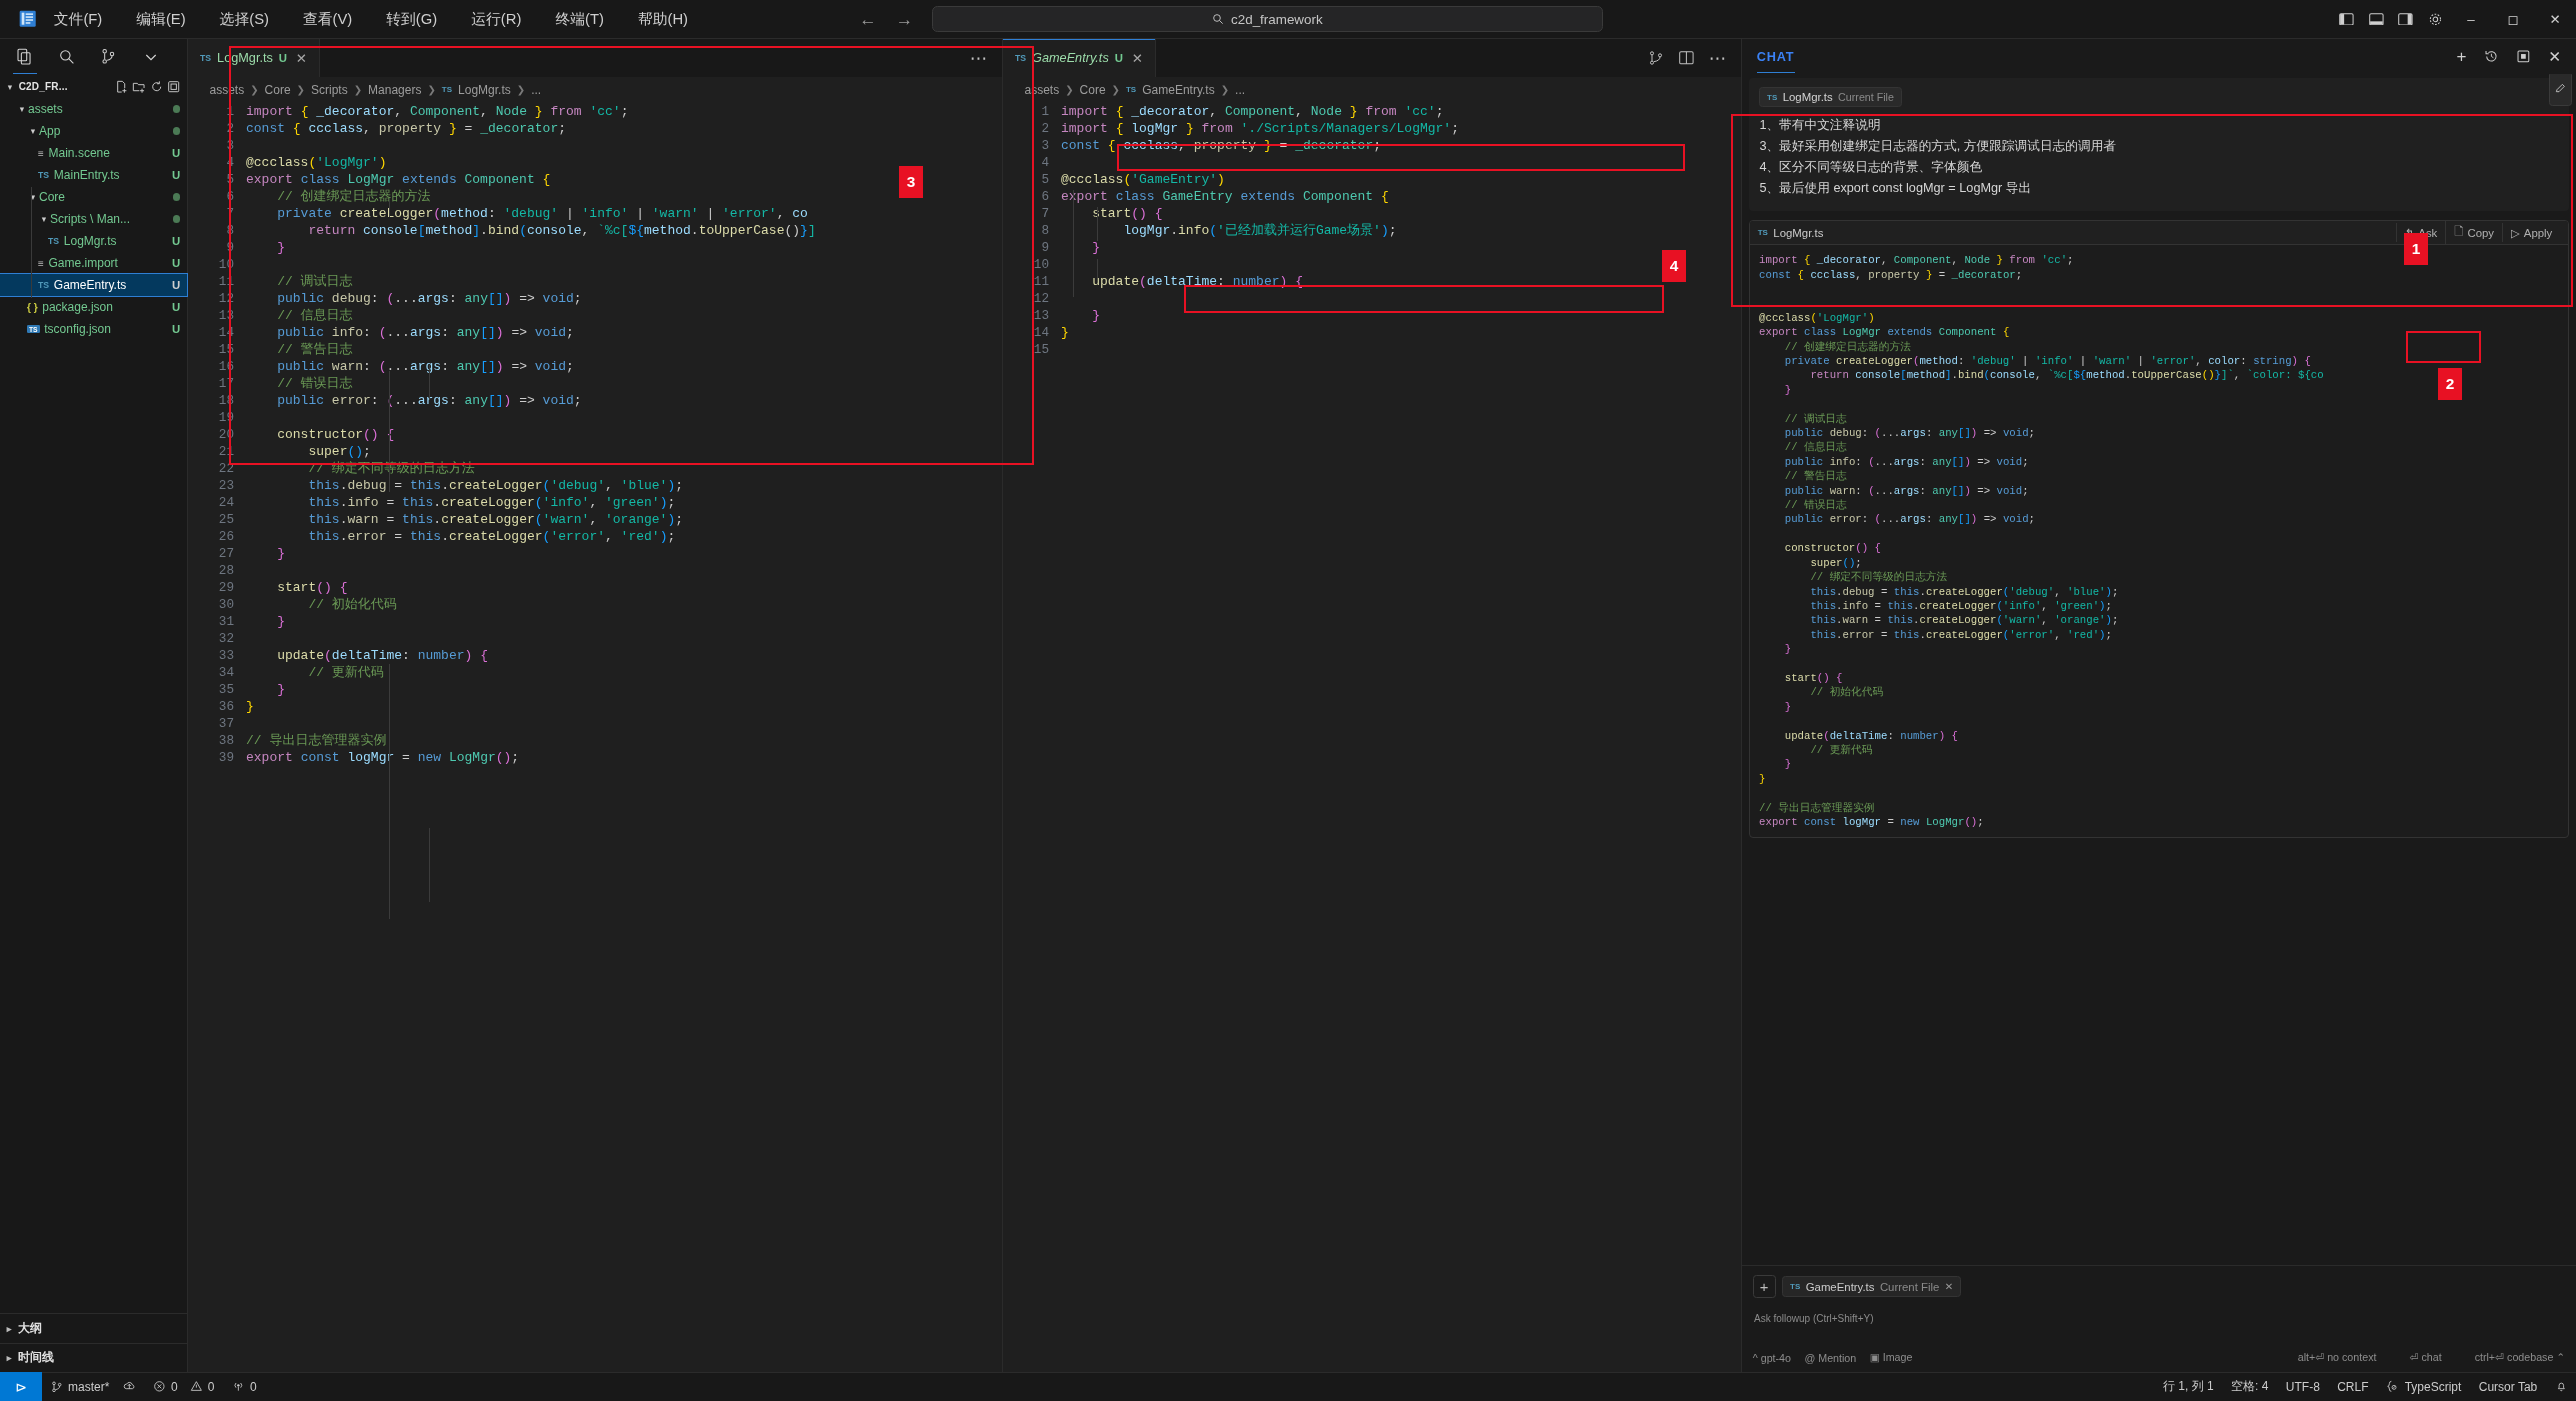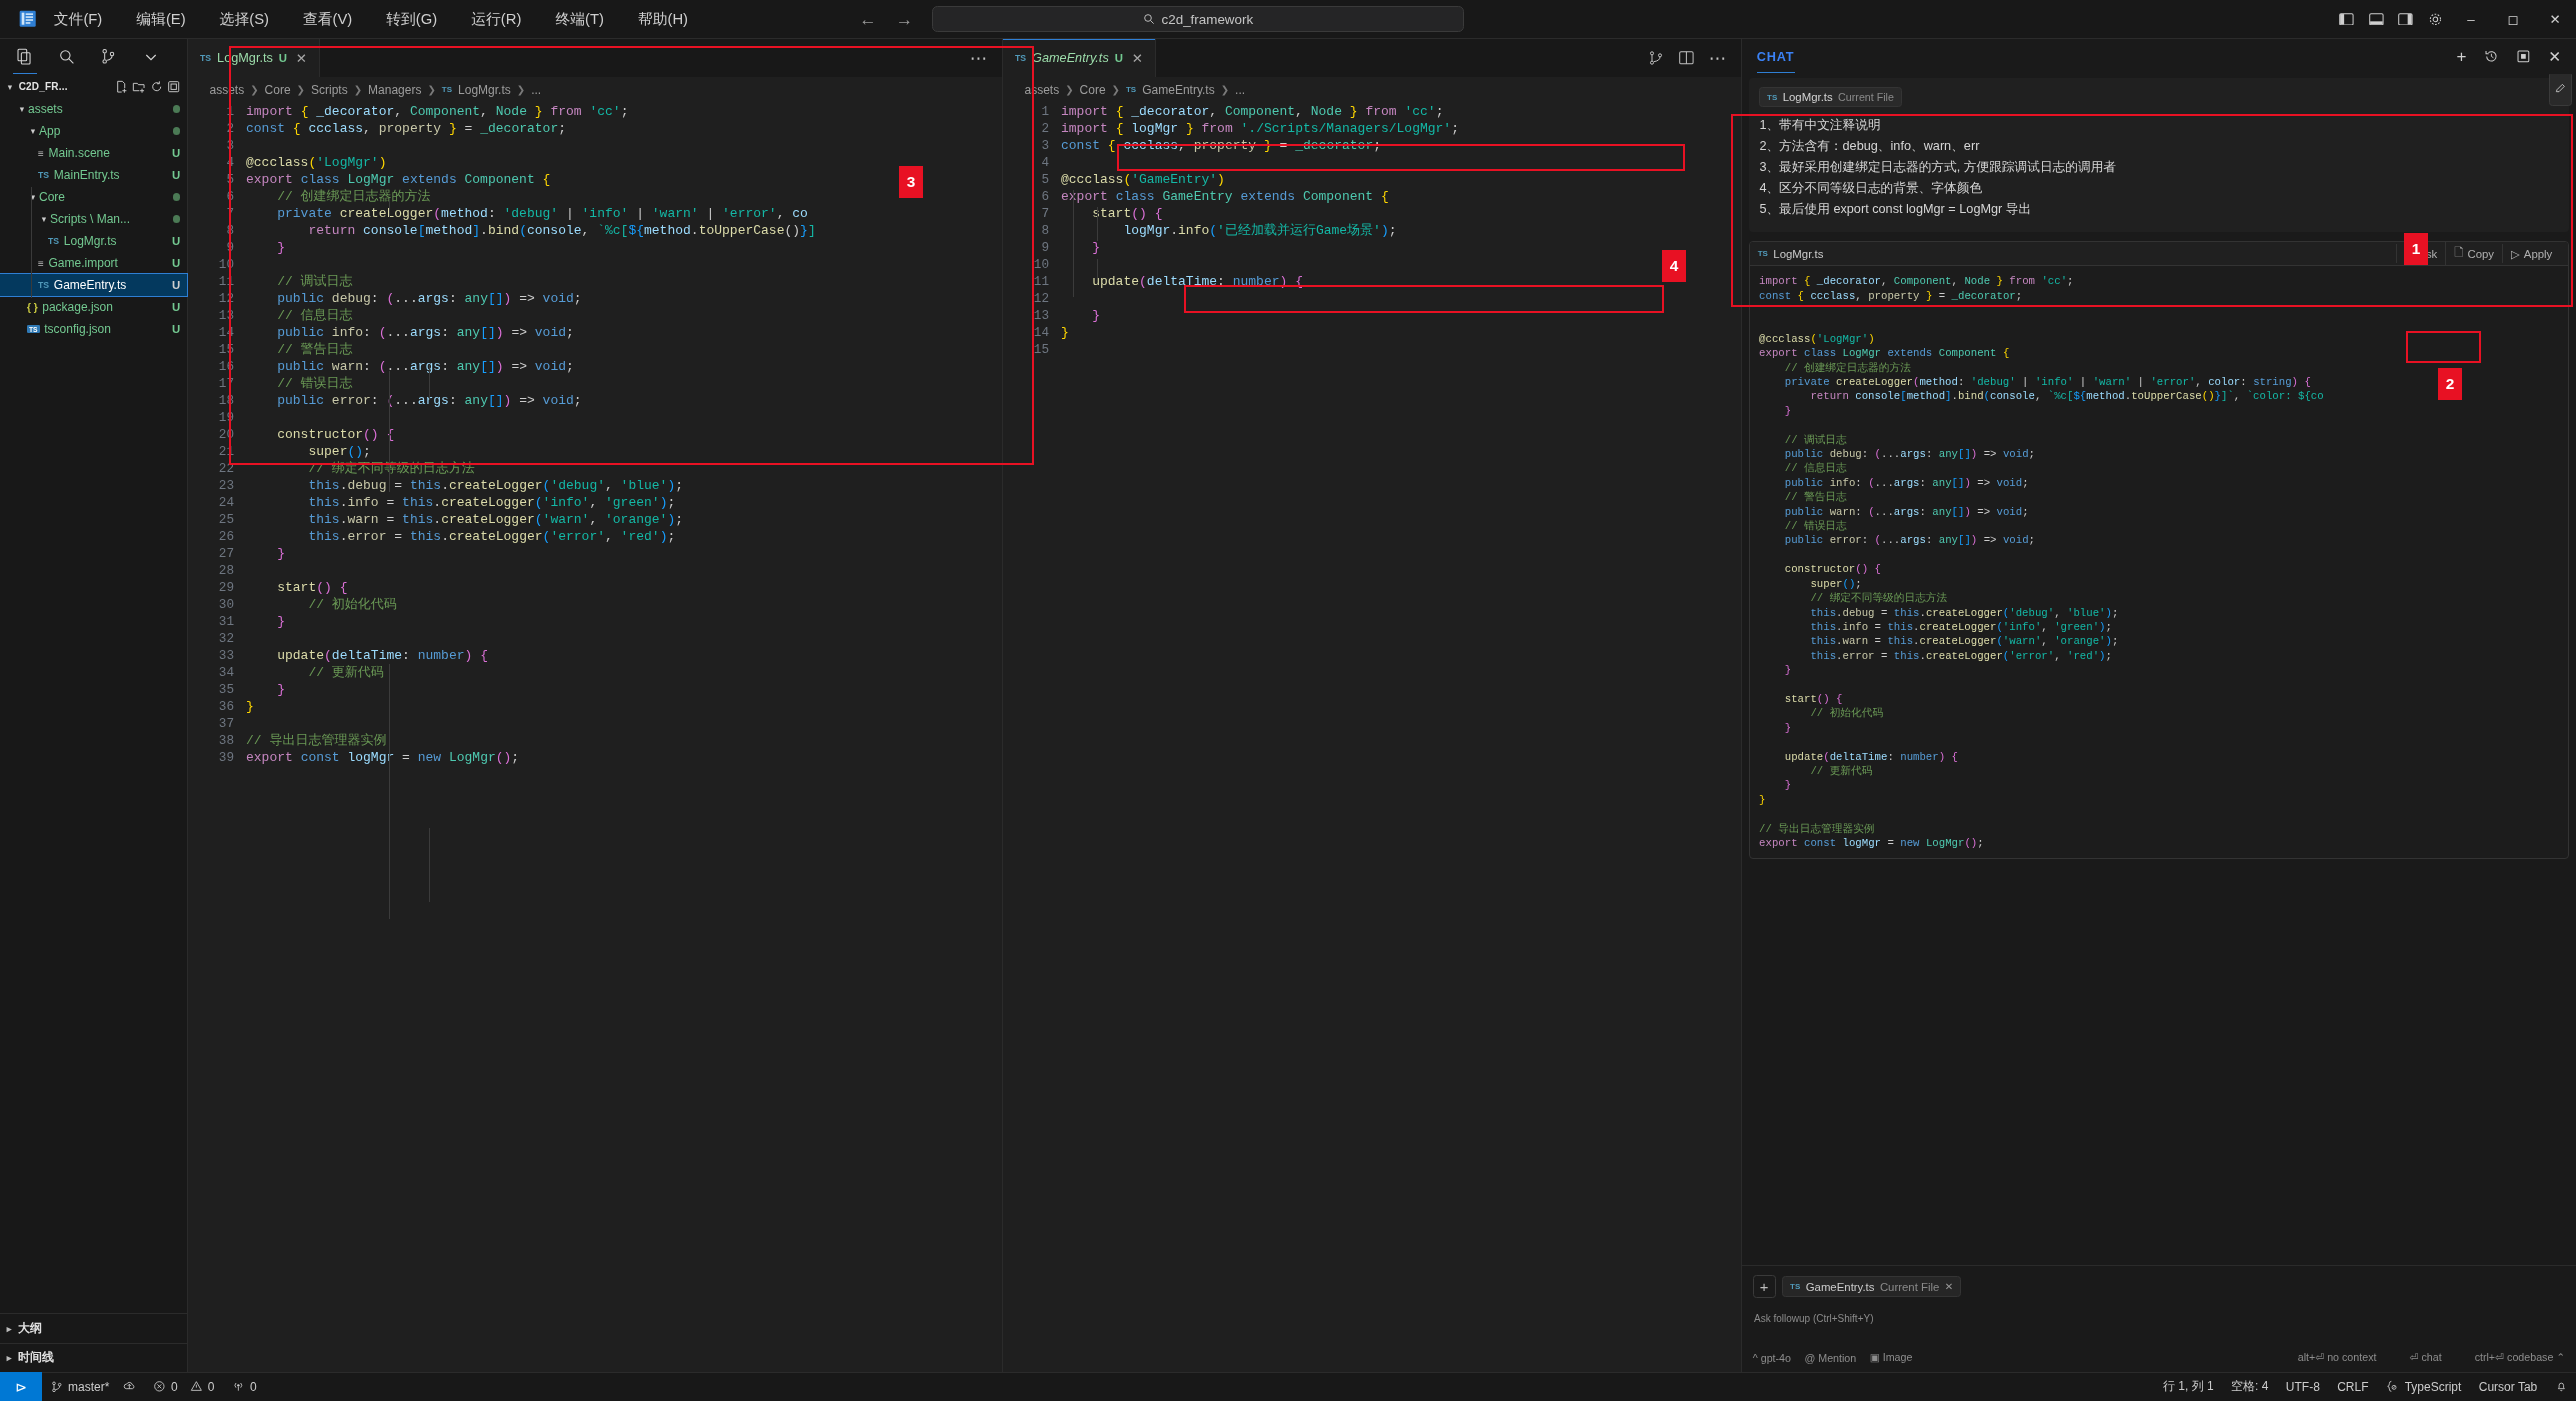--- a/index.html
+++ b/index.html
@@ -7,21 +7,21 @@
     font-family:"Liberation Sans", sans-serif; color:#cccccc; }
 
   
   #titlebar{ height:39px; background:#181818; display:flex; align-items:center;
     border-bottom:0.7px solid #2b2b2b; position:relative; }
   #logo{ width:17.4px;height:17.4px;margin:0 13.4px 0 19px; flex:0 0 auto; }
   .menu-list{ display:flex; align-items:center; gap:26px; }
   .menu-item{ font-size:14.8px; color:#cfcfcf; padding:2.7px 4px; cursor:default; white-space:nowrap;}
   #nav-arrows{ position:absolute; left:859px; display:flex; gap:19px; align-items:center;}
   .navarrow{ font-size:17.4px; color:#9b9b9b; }
-  #cmdbar{ position:absolute; left:932px; width:532px; height:25.5px; background:#252526;
+  #cmdbar{ position:absolute; left:932px; width:671px; height:25.5px; background:#252526;
     border:0.7px solid #3a3a3a; border-radius:5.4px; display:flex; align-items:center;
     justify-content:center; gap:6.7px; font-size:13.4px; color:#c5c5c5; }
   #win-right{ position:absolute; right:0; display:flex; align-items:center; gap:0; height:39px;}
   .layout-ico{ width:29.5px; height:39px; display:flex; align-items:center; justify-content:center; }
   .win-btn{ width:42px; height:39px; display:flex; align-items:center; justify-content:center;
     font-size:13.4px; color:#d0d0d0; }
 
   
   #workbench{ display:flex; height:1401px; }
   #sidebar{ width:188px; background:#181818; border-right:0.7px solid #2b2b2b;
@@ -526,21 +526,20 @@
           <svg width="10.7" height="10.7" viewBox="0 0 16 16">
               <path d="M2 13 L3 10 L11 2 L14 5 L6 13 Z" fill="none" stroke="#cfcfcf" stroke-width="1.3"></path>
             </svg>
         </div>
         <div class="ctx-pill">
           <span class="tsm" style="color:#519aba;font-size:8px;font-weight:bold">TS</span>
           <span>LogMgr.ts</span>
           <span class="sub">Current File</span>
         </div>
         <div class="msg-line">1、带有中文注释说明</div>
-        <div class="msg-line">2、方法含有：debug、info、warn、err</div>
         <div class="msg-line">3、最好采用创建绑定日志器的方式, 方便跟踪调试日志的调用者</div>
         <div class="msg-line">4、区分不同等级日志的背景、字体颜色</div>
         <div class="msg-line">5、最后使用 export const logMgr = LogMgr 导出</div>
       </div>
 
       <div class="codeblock">
         <div class="cb-head">
           <span class="tsm" style="color:#519aba;font-size:8px;font-weight:bold;margin-right:5.4px">TS</span>
           <span>LogMgr.ts</span>
           <span class="cb-actions">

